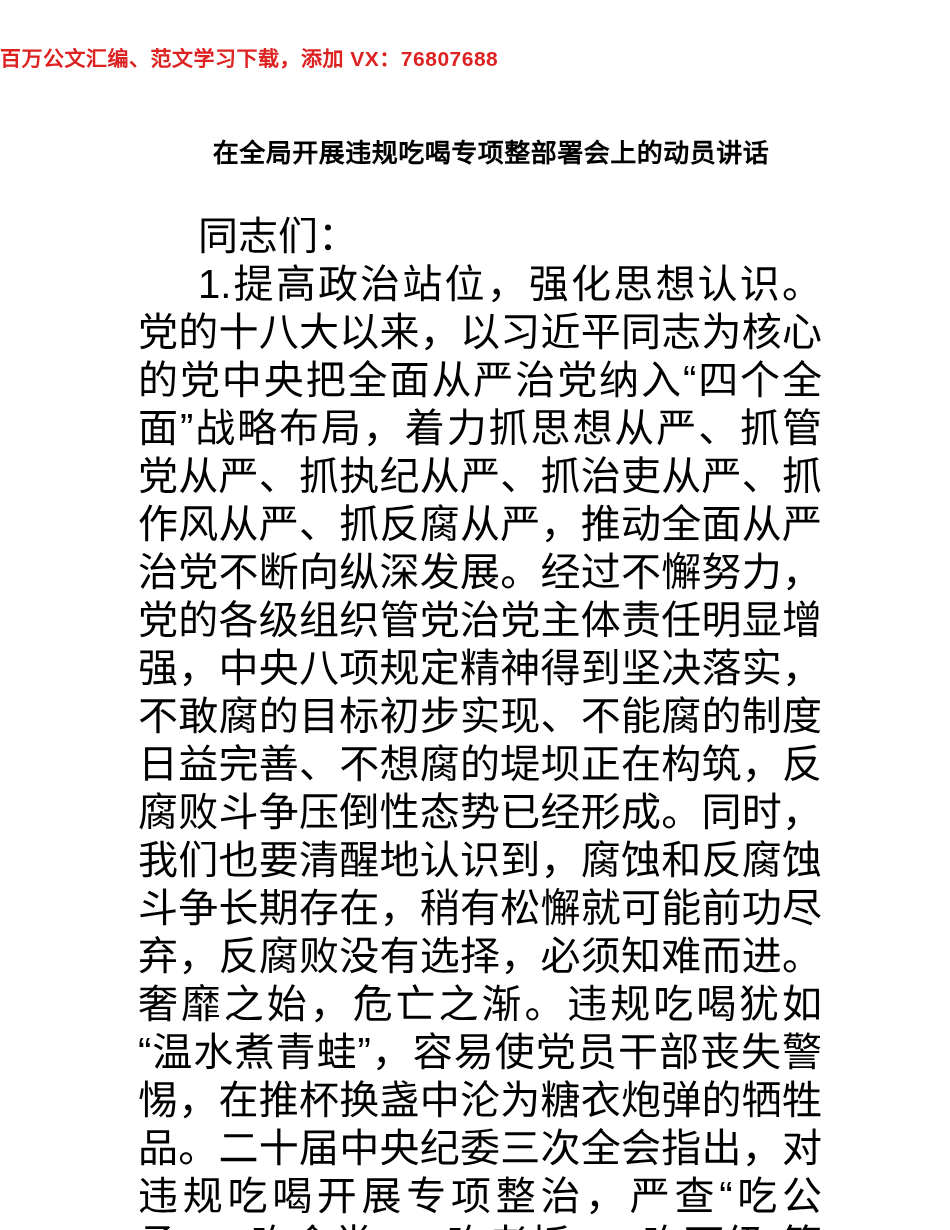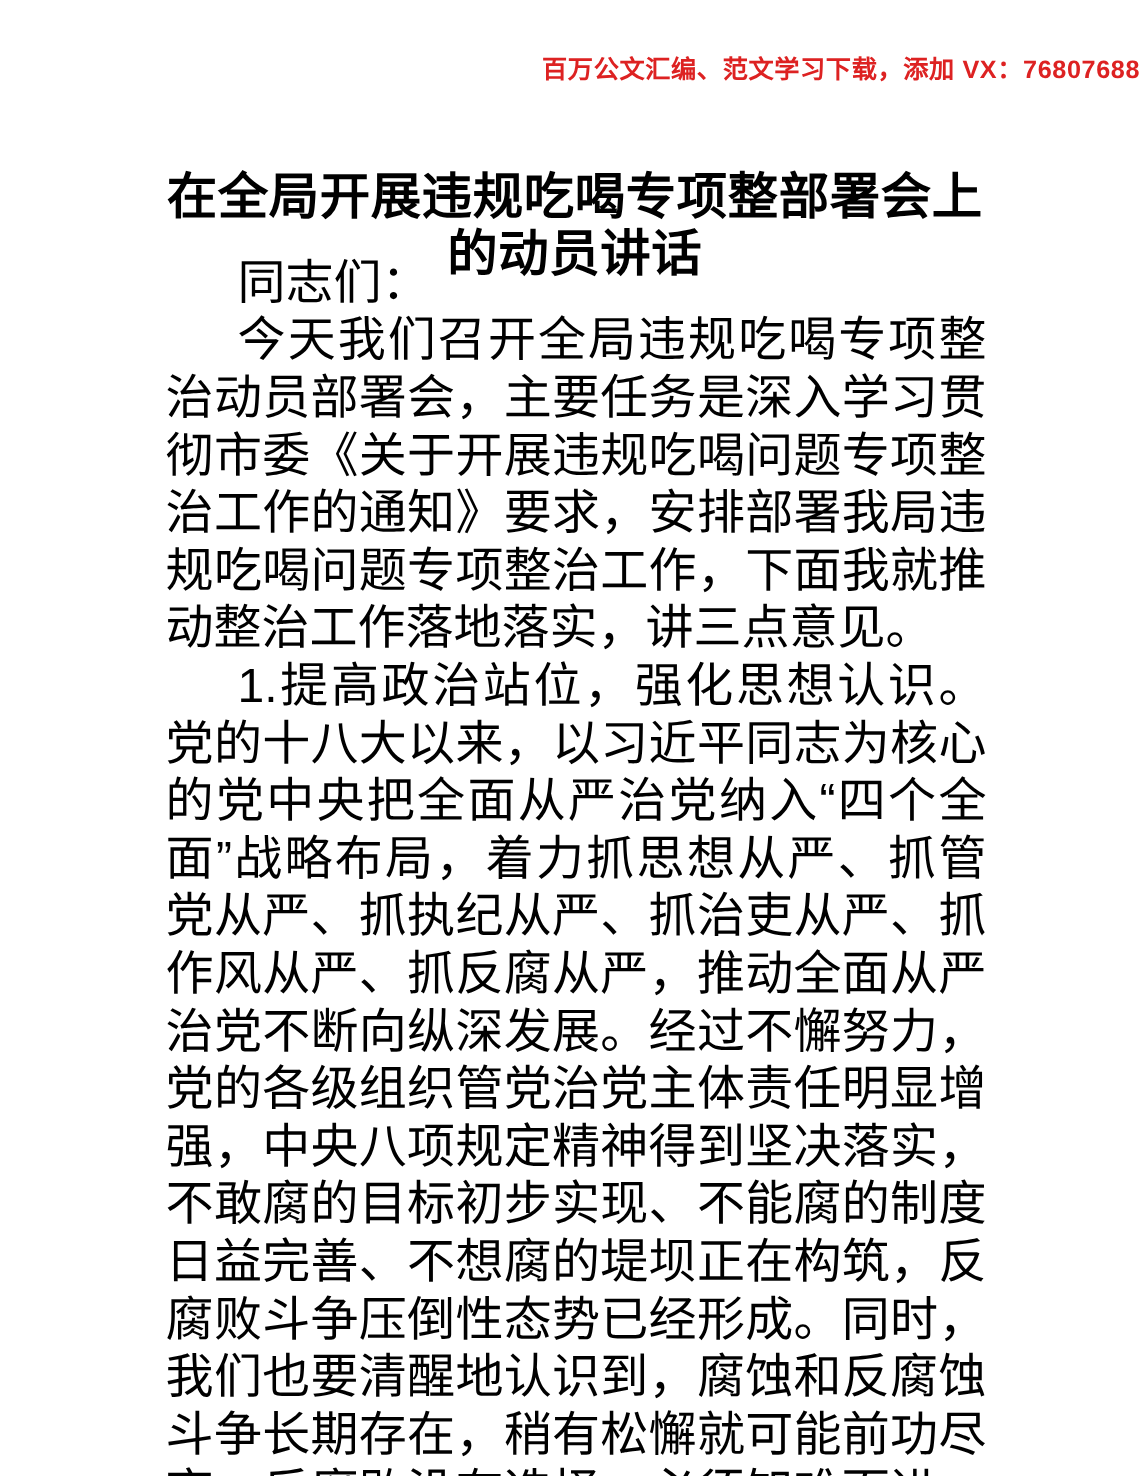--- a/index.html
+++ b/index.html
@@ -20,34 +20,34 @@
     margin: 0 auto;
     background: #ffffff;
     overflow: hidden;
     box-sizing: border-box;
   }
   .promo-banner {
     position: absolute;
     top: 44px;
     left: 0;
     width: 950px;
-    text-align: right;
+    text-align: left;
     font-size: 21px;
     font-weight: 700;
     letter-spacing: 0.5px;
     line-height: 30px;
     white-space: nowrap;
   }
   .doc-title {
     position: absolute;
     top: 112px;
-    left: 138px;
+    left: 150px;
     width: 682px;
     text-align: center;
-    font-size: 42px;
+    font-size: 26px;
     font-weight: 700;
     line-height: 48px;
     letter-spacing: 0.5px;
   }
   .body-block {
     position: absolute;
     top: 212px;
     left: 138px;
     width: 684px;
   }
@@ -71,19 +71,18 @@
 <div class="page">
 
   <div class="promo-banner" style="color: rgb(221, 34, 34);">百万公文汇编、范文学习下载，添加 VX：76807688</div>
 
   <h1 class="doc-title">在全局开展违规吃喝专项整部署会上的动员讲话</h1>
 
   <div class="body-block">
 
     <p class="para">同志们：</p>
 
-    <p class="para">今天我们召开全局违规吃喝专项整治动员部署会，主要任务是深入学习贯彻市委《关于开展违规吃喝问题专项整治工作的通知》要求，安排部署我局违规吃喝问题专项整治工作，下面我就推动整治工作落地落实，讲三点意见。</p>
 
     <p class="para">1.提高政治站位，强化思想认识。党的十八大以来，以习近平同志为核心的党中央把全面从严治党纳入“四个全面”战略布局，着力抓思想从严、抓管党从严、抓执纪从严、抓治吏从严、抓作风从严、抓反腐从严，推动全面从严治党不断向纵深发展。经过不懈努力，党的各级组织管党治党主体责任明显增强，中央八项规定精神得到坚决落实，不敢腐的目标初步实现、不能腐的制度日益完善、不想腐的堤坝正在构筑，反腐败斗争压倒性态势已经形成。同时，我们也要清醒地认识到，腐蚀和反腐蚀斗争长期存在，稍有松懈就可能前功尽弃，反腐败没有选择，必须知难而进。奢靡之始，危亡之渐。违规吃喝犹如“温水煮青蛙”，容易使党员干部丧失警惕，在推杯换盏中沦为糖衣炮弹的牺牲品。二十届中央纪委三次全会指出，对违规吃喝开展专项整治，严查“吃公函”、“吃食堂”、“吃老板”、“吃下级”等问题。日前，中央纪委国家监委对 8 起违规吃喝典型问题进行公开通报，再次向全党敲响了“违规吃喝非</p>
 
   </div>
 
 </div>
 
 </body></html>

